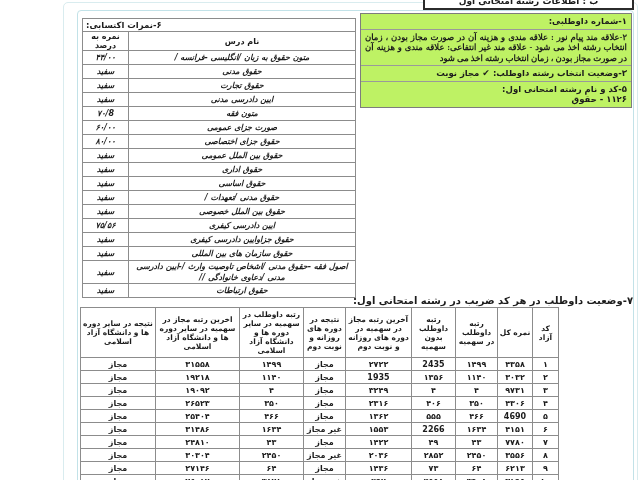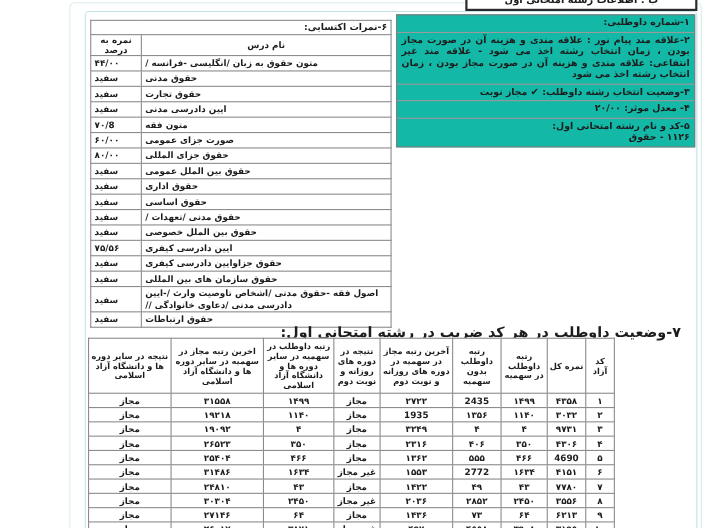--- a/index.html
+++ b/index.html
@@ -21,42 +21,42 @@
   }
   .sec-header {
     position:absolute; left:423px; top:-8px; width:211px; height:18px;
     border:2px solid #2b2b2b; background:#fff;
     display:flex; align-items:center; justify-content:center;
     font-size:9px; font-weight:bold; white-space:nowrap;
   }
   
   .info-box {
     position:absolute; left:360px; top:13px; width:272px;
-    border:1px solid #7d7d7d; background:#14b8a6;
+    border:1px solid #7d7d7d; background:#bef264;
     font-size:8.5px; font-weight:bold; line-height:10.5px;
   }
   .i-row { padding:2px 4px; border-bottom:1px solid #9a9a9a; }
   .i-row:last-child { border-bottom:none; }
-  .i-para { text-align:justify; }
+  .i-para { text-align:justify;font-family:Liberation Serif, serif; }
   .check { font-size:9px; }
   
   .t6 {
     position:absolute; left:82px; top:18px; width:274px;
     border-collapse:collapse; font-size:8px; font-weight:bold;
     background:#fff;
   }
   .t6 th, .t6 td { border:1px solid #8c8c8c; padding:0 3px; }
-  .t6 .t6-title { text-align:right; height:13px; font-size:8.5px; }
+  .t6 .t6-title { text-align:left; height:13px; font-size:8.5px; }
   .t6 thead th { text-align:center; }
   .t6 .c-score { width:46px; }
-  .t6 tbody td { text-align:left; height:14px; line-height:11px; }
+  .t6 tbody td { text-align:center; height:14px; line-height:11px;font-style:italic; }
   
   .t7-title {
-    position:absolute; top:295px; right:21px;
-    font-size:13px; font-weight:bold; white-space:nowrap;
+    position:absolute; top:295px; right:7px;
+    font-size:10px; font-weight:bold; white-space:nowrap;
   }
   .t7 {
     position:absolute; left:80px; top:307px; width:478px;
     border-collapse:collapse; font-size:8px; font-weight:bold;
     background:#fff; table-layout:fixed;
   }
   .t7 th, .t7 td { border:1px solid #8c8c8c; text-align:center; }
   .t7 thead th { font-size:7.5px; line-height:9px; padding:2px 1px; height:42px; vertical-align:middle; }
   .t7 tbody td { height:13px; line-height:11px; overflow:hidden; }
 </style>
@@ -76,24 +76,20 @@
   </div>
   <div class="i-row i-para">
     <span>۲-علاقه مند پیام نور :</span><span> علاقه مندی و هزینه آن در صورت مجاز بودن ، زمان انتخاب رشته اخذ می شود - </span><span>علاقه مند غیر انتفاعی:</span><span> علاقه مندی و هزینه آن در صورت مجاز بودن ، زمان انتخاب رشته اخذ می شود</span>
   </div>
   <div class="i-row">
     <span>۳-وضعیت انتخاب رشته داوطلب:</span>
     <span class="check">✔</span>
     <span>مجاز نوبت</span>
   </div>
   <div class="i-row">
-    <span>۴- معدل موثر:</span>
-    <span>۲۰/۰۰</span>
-  </div>
-  <div class="i-row">
     <div>۵-کد و نام رشته امتحانی اول:</div>
     <div>۱۱۲۶ - حقوق</div>
   </div>
 </div>
 
 <table class="t6">
   <thead>
     <tr>
       <th colspan="2" class="t6-title">۶-نمرات اکتسابی:</th>
     </tr>
@@ -121,21 +117,21 @@
       </tr>
       <tr>
         <td>متون فقه</td>
         <td>۷۰/8</td>
       </tr>
       <tr>
         <td>صورت جزای عمومی</td>
         <td>۶۰/۰۰</td>
       </tr>
       <tr>
-        <td>حقوق جزای المللی</td>
+        <td>حقوق جزای اختصاصی</td>
         <td>۸۰/۰۰</td>
       </tr>
       <tr>
         <td>حقوق بین الملل عمومی</td>
         <td>سفید</td>
       </tr>
       <tr>
         <td>حقوق اداری</td>
         <td>سفید</td>
       </tr>
@@ -254,21 +250,21 @@
         <td>۱۳۶۲</td>
         <td>مجاز</td>
         <td>۴۶۶</td>
         <td>۲۵۴۰۴</td>
         <td>مجاز</td>
       </tr>
       <tr>
         <td>۶</td>
         <td>۴۱۵۱</td>
         <td>۱۶۳۴</td>
-        <td>2772</td>
+        <td>2266</td>
         <td>۱۵۵۳</td>
         <td>غیر مجاز</td>
         <td>۱۶۳۴</td>
         <td>۳۱۴۸۶</td>
         <td>مجاز</td>
       </tr>
       <tr>
         <td>۷</td>
         <td>۷۷۸۰</td>
         <td>۴۳</td>

